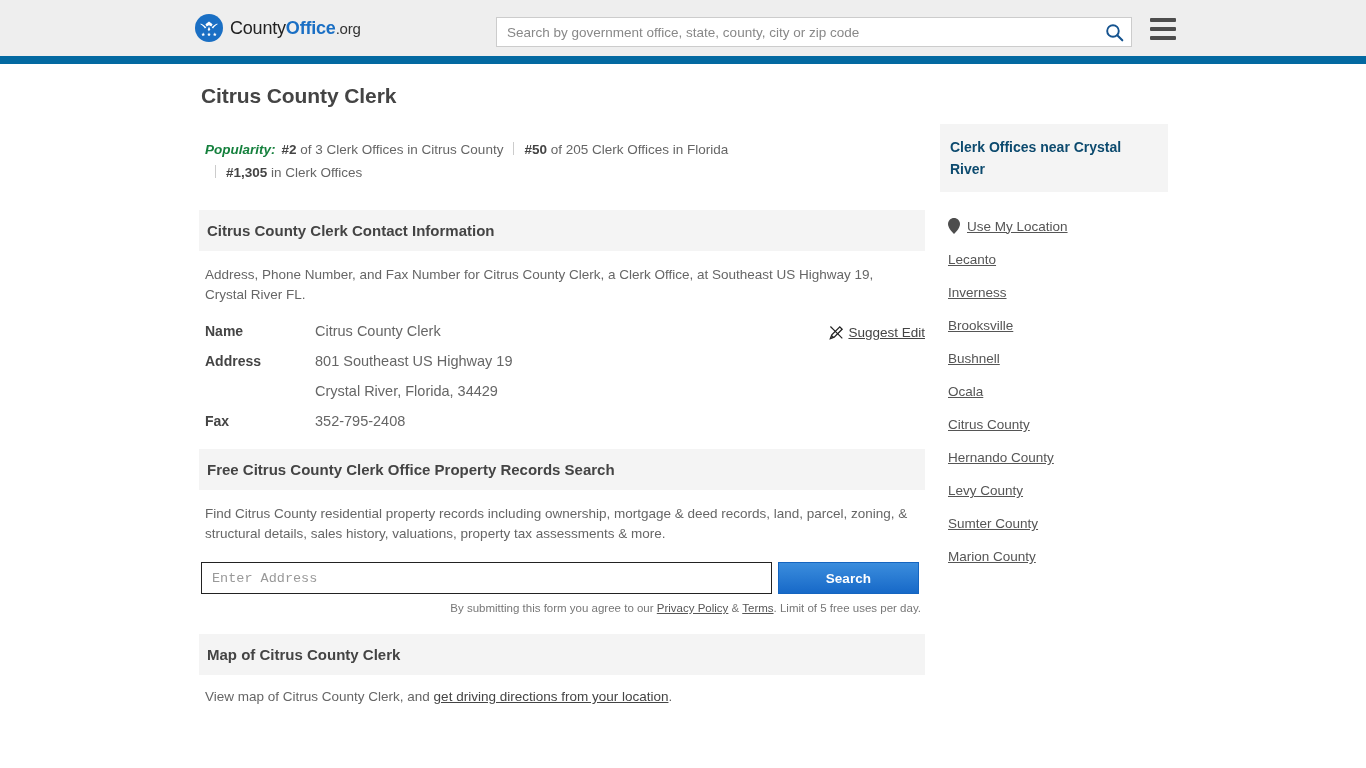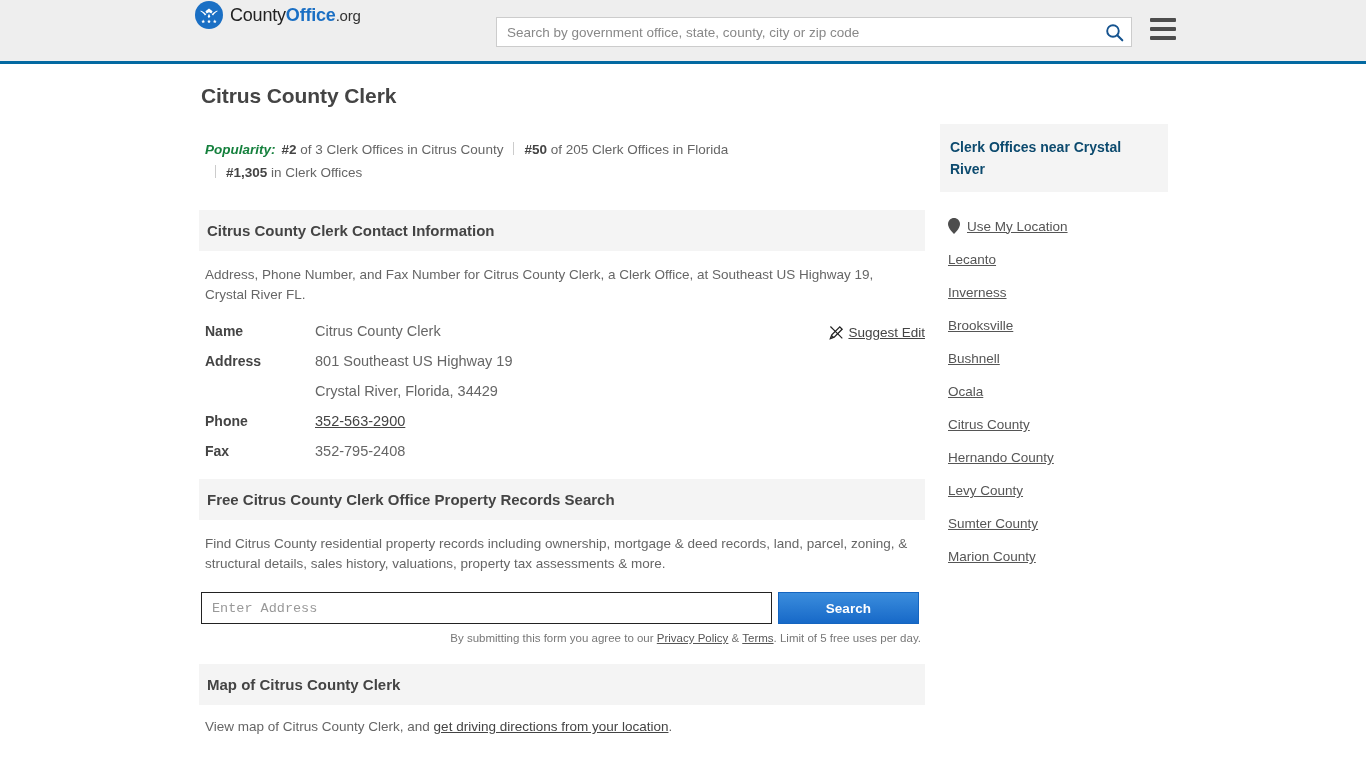--- a/index.html
+++ b/index.html
@@ -11,23 +11,23 @@
     overflow: hidden;
     background: #ffffff;
     font-family: "Liberation Sans", sans-serif;
     color: #444444;
   }
 
   
   .site-header {
     height: 64px;
     background: #eeeeee;
-    border-bottom: 3px solid #0369a1;
-    display: flex;
-    align-items: flex-start;
+    border-bottom: 8px solid #0369a1;
+    display: flex;
+    align-items: center;
     position: relative;
   }
   .logo-wrap {
     display: flex;
     align-items: center;
     margin-left: 194px;
     text-decoration: none;
   }
   .logo-emblem {
     width: 30px;
@@ -360,24 +360,20 @@
 
       <div class="crow">
         <div class="ckey">Address</div>
         <div class="cval">801 Southeast US Highway 19</div>
       </div>
 
       <div class="crow">
         <div class="cval sub">Crystal River, Florida, 34429</div>
       </div>
 
-      <div class="crow">
-        <div class="ckey">Phone</div>
-        <div class="cval"><a class="phone" href="#">352-563-2900</a></div>
-      </div>
 
       <div class="crow">
         <div class="ckey">Fax</div>
         <div class="cval">352-795-2408</div>
       </div>
     </div>
 
     <div class="sec-head">Free Citrus County Clerk Office Property Records Search</div>
     <div class="sec-desc">Find Citrus County residential property records including ownership, mortgage &amp; deed records, land, parcel, zoning, &amp; structural details, sales history, valuations, property tax assessments &amp; more.</div>
 

